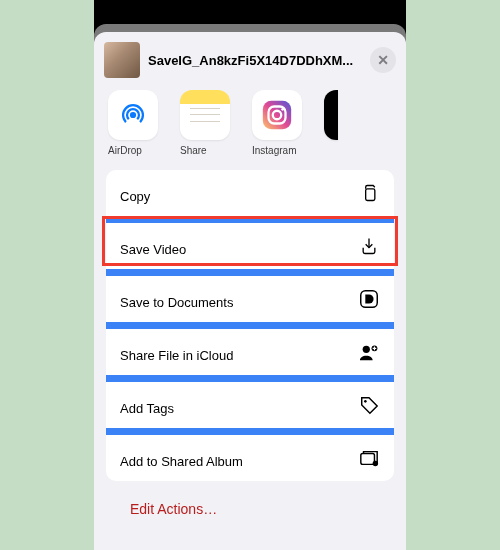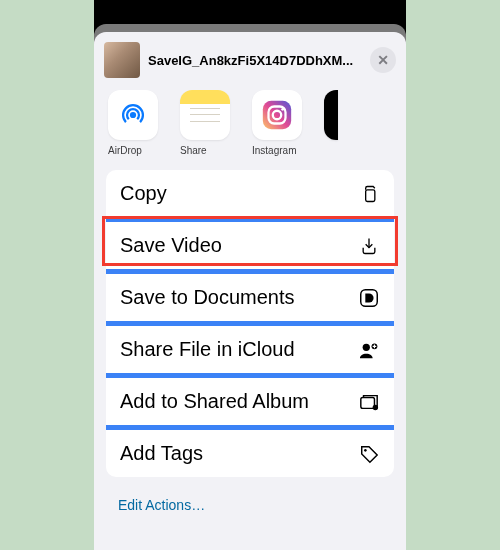--- a/index.html
+++ b/index.html
@@ -84,41 +84,41 @@
   .notes-lines{width:60%;height:40%;display:flex;flex-direction:column;justify-content:space-around}
   .notes-lines span{height:1px;background:#d7d2c5}
 
   .action-list{
     margin:0 12px 10px;
     background:#fff;
     border-radius:10px;
     overflow:hidden;
   }
   .action-row{
-    display:flex;align-items:center;justify-content:space-between;
+    display:flex;align-items:flex-end;justify-content:space-between;
     padding:12px 14px;
-    font-size:20px;color:#000;
+    font-size:13px;color:#000;
     position:relative;
   }
-  .action-row + .action-row{border-top:5px solid #3b82f6}
+  .action-row + .action-row{border-top:7px solid #3b82f6}
   .action-icon{width:22px;height:22px;display:flex;align-items:center;justify-content:center}
   .highlight{
     position:absolute;
     left:8px;right:8px;
     top:46px;
     height:44px;
     border:3px solid #f23b2f;
     pointer-events:none;
     z-index:5;
   }
   .list-wrap{position:relative}
 
   .edit-link{
-    padding:10px 24px 14px;
-    color:#0369a1;font-size:14px;
+    padding:10px 36px 14px;
+    color:#b91c1c;font-size:14px;
   }
 
   svg{display:block}
 </style>
 </head>
 <body>
 
 <div class="phone">
 
   <div class="statusbar">
@@ -241,40 +241,40 @@
             <svg width="22" height="20" viewBox="0 0 24 22" fill="#000">
                 <circle cx="9" cy="8" r="4"></circle>
                 <path d="M2 20c0-3 3-5 7-5s7 2 7 5" fill="#000"></path>
                 <circle cx="18" cy="7" r="3.2" fill="#000"></circle>
                 <path d="M18 5v4M16 7h4" stroke="#fff" stroke-width="1.3"></path>
               </svg>
           </span>
         </div>
 
         <div class="action-row">
+          <span>Add Tags</span>
+          <span class="action-icon">
+            <svg width="22" height="20" viewBox="0 0 24 22" fill="none" stroke="#000" stroke-width="1.6">
+                <path d="M12 3l9 9-8 8-9-9V3z"></path>
+                <circle cx="8" cy="7" r="1.4" fill="#000" stroke="none"></circle>
+              </svg>
+          </span>
+        </div>
+
+        <div class="action-row">
           <span>Add to Shared Album</span>
           <span class="action-icon">
             <svg width="22" height="20" viewBox="0 0 24 22" fill="none" stroke="#000" stroke-width="1.6">
                 <rect x="3" y="6" width="15" height="12" rx="2"></rect>
                 <path d="M6 6V4h15v12h-3"></path>
                 <circle cx="19" cy="17" r="3" fill="#000" stroke="none"></circle>
               </svg>
           </span>
         </div>
 
-        <div class="action-row">
-          <span>Add Tags</span>
-          <span class="action-icon">
-            <svg width="22" height="20" viewBox="0 0 24 22" fill="none" stroke="#000" stroke-width="1.6">
-                <path d="M12 3l9 9-8 8-9-9V3z"></path>
-                <circle cx="8" cy="7" r="1.4" fill="#000" stroke="none"></circle>
-              </svg>
-          </span>
-        </div>
-
       </div>
       <div class="highlight"></div>
     </div>
 
     <div class="edit-link">Edit Actions…</div>
 
   </div>
 </div>
 
 </body></html>

